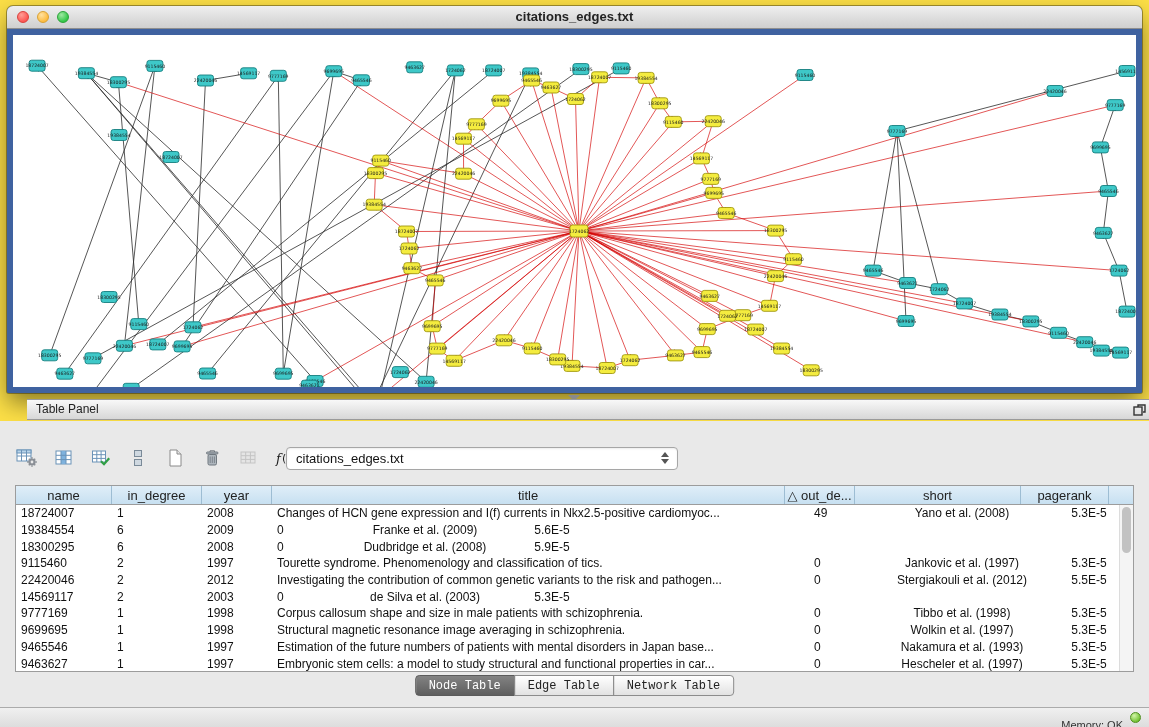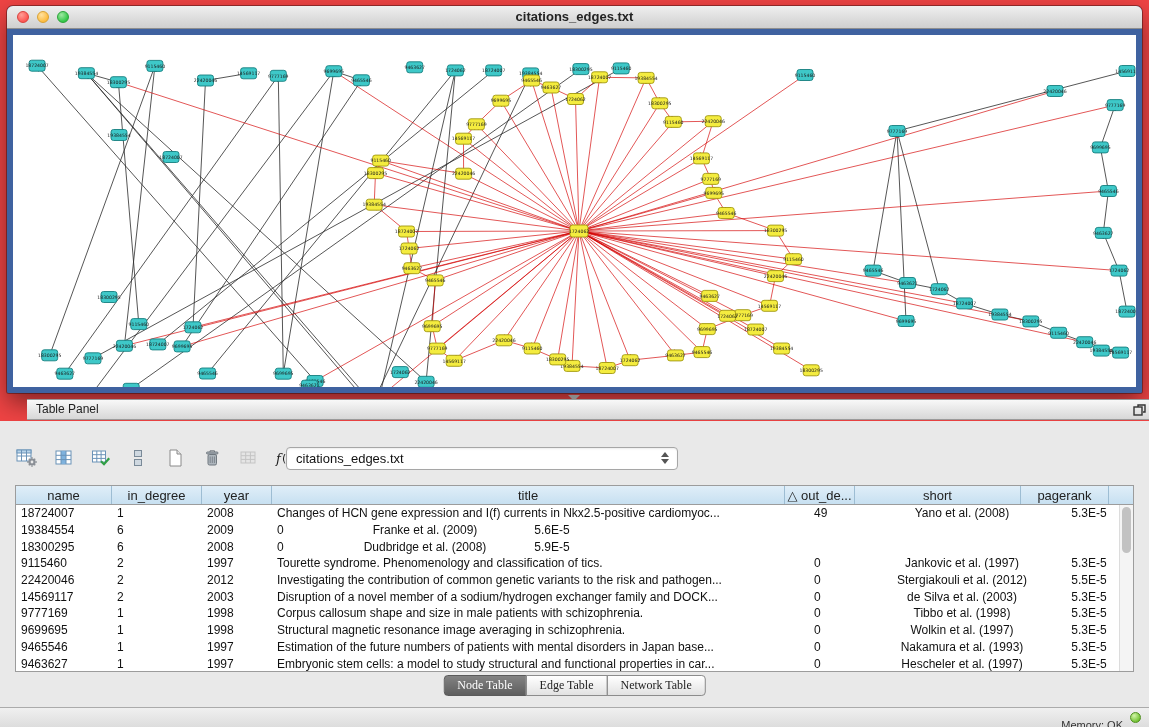--- a/index.html
+++ b/index.html
@@ -1,17 +1,17 @@
 <!DOCTYPE html>
 <html><head>
 <meta charset="utf-8">
 <style>
   html,body{margin:0;padding:0;}
   body{width:1149px;height:727px;font-family:"Liberation Sans",sans-serif;-webkit-font-smoothing:antialiased;}
-  .app{position:relative;width:1149px;height:727px;background:#ef4444;overflow:hidden;}
+  .app{position:relative;width:1149px;height:727px;background:#fde047;overflow:hidden;}
 
   
   .net-window{position:absolute;left:7px;top:6px;width:1135px;height:387px;border-radius:6px 6px 2px 2px;
     box-shadow:0 10px 24px rgba(0,0,0,.45),0 0 0 1px rgba(0,0,0,.35);overflow:hidden;background:#3f62a0;}
   .titlebar{height:22px;background:linear-gradient(#efefef,#cfcfcf);border-bottom:1px solid #8e8e8e;
     position:relative;text-align:center;line-height:22px;font-size:13px;font-weight:bold;color:#232323;}
   .tl{position:absolute;top:5px;width:12px;height:12px;border-radius:50%;box-sizing:border-box;}
   .tl.close{left:10px;background:radial-gradient(circle at 35% 30%,#ff9d96,#fc5753 70%);border:1px solid #d8403c;}
   .tl.min{left:30px;background:radial-gradient(circle at 35% 30%,#ffe1a0,#fdbc40 70%);border:1px solid #d8a133;}
   .tl.zoom{left:50px;background:radial-gradient(circle at 35% 30%,#9fe8a2,#34c748 70%);border:1px solid #2aa338;}
@@ -57,21 +57,21 @@
   .trow{display:flex;height:16.7px;align-items:center;}
   .td{font-size:12px;color:#111;padding:0 5px;box-sizing:border-box;white-space:nowrap;overflow:hidden;}
   .c0{width:96px;}.c1{width:90px;}.c2{width:70px;}.c3{flex:1 1 auto;min-width:0;}
   .c4{width:70px;}.c5{width:166px;}.c6{width:88px;text-align:center;}.c7{width:24px;}
   .td.c5{text-align:center;}
   .vscroll{position:absolute;right:0;top:0;width:13px;height:100%;background:#f4f4f4;border-left:1px solid #dcdcdc;}
   .vthumb{position:absolute;left:1.5px;top:2px;width:9px;height:46px;border-radius:5px;background:#c2c2c2;}
 
   
   .tabs{position:absolute;left:50%;transform:translateX(-50%);top:254px;display:flex;}
-  .tab{height:21px;padding:0 13px;font-size:12px;font-family:Liberation Serif, serif;
+  .tab{height:21px;padding:0 13px;font-size:12px;font-family:Liberation Mono, monospace;
     border:1px solid #8c8c8c;background:linear-gradient(#ffffff,#e2e2e2);color:#222;margin-left:-1px;cursor:default;}
   .tab:first-child{border-radius:4px 0 0 4px;margin-left:0;}
   .tab:last-child{border-radius:0 4px 4px 0;}
   .tab.active{background:linear-gradient(#828282,#5e5e5e);color:#fff;border-color:#5a5a5a;}
 
   
   .statusbar{position:absolute;left:0;top:707px;width:1149px;height:20px;box-sizing:border-box;
     background:linear-gradient(#f0f0f0,#dddddd);border-top:1px solid #ababab;}
   .mem{position:absolute;right:26px;top:8px;font-size:11px;color:#333;line-height:19px;}
   .mem-dot{position:absolute;right:8px;top:4px;width:11px;height:11px;border-radius:50%;
@@ -798,21 +798,20 @@
             <div class="td c2">2012</div>
             <div class="td c3">Investigating the contribution of common genetic variants to the risk and pathogen...</div>
             <div class="td c4">0</div>
             <div class="td c5">Stergiakouli et al. (2012)</div>
             <div class="td c6">5.5E-5</div>
           </div>
           <div class="trow">
             <div class="td c0">14569117</div>
             <div class="td c1">2</div>
             <div class="td c2">2003</div>
-            <div class="td c3">Disruption of a novel member of a sodium/hydrogen exchanger family and DOCK...</div>
             <div class="td c4">0</div>
             <div class="td c5">de Silva et al. (2003)</div>
             <div class="td c6">5.3E-5</div>
           </div>
           <div class="trow">
             <div class="td c0">9777169</div>
             <div class="td c1">1</div>
             <div class="td c2">1998</div>
             <div class="td c3">Corpus callosum shape and size in male patients with schizophrenia.</div>
             <div class="td c4">0</div>

